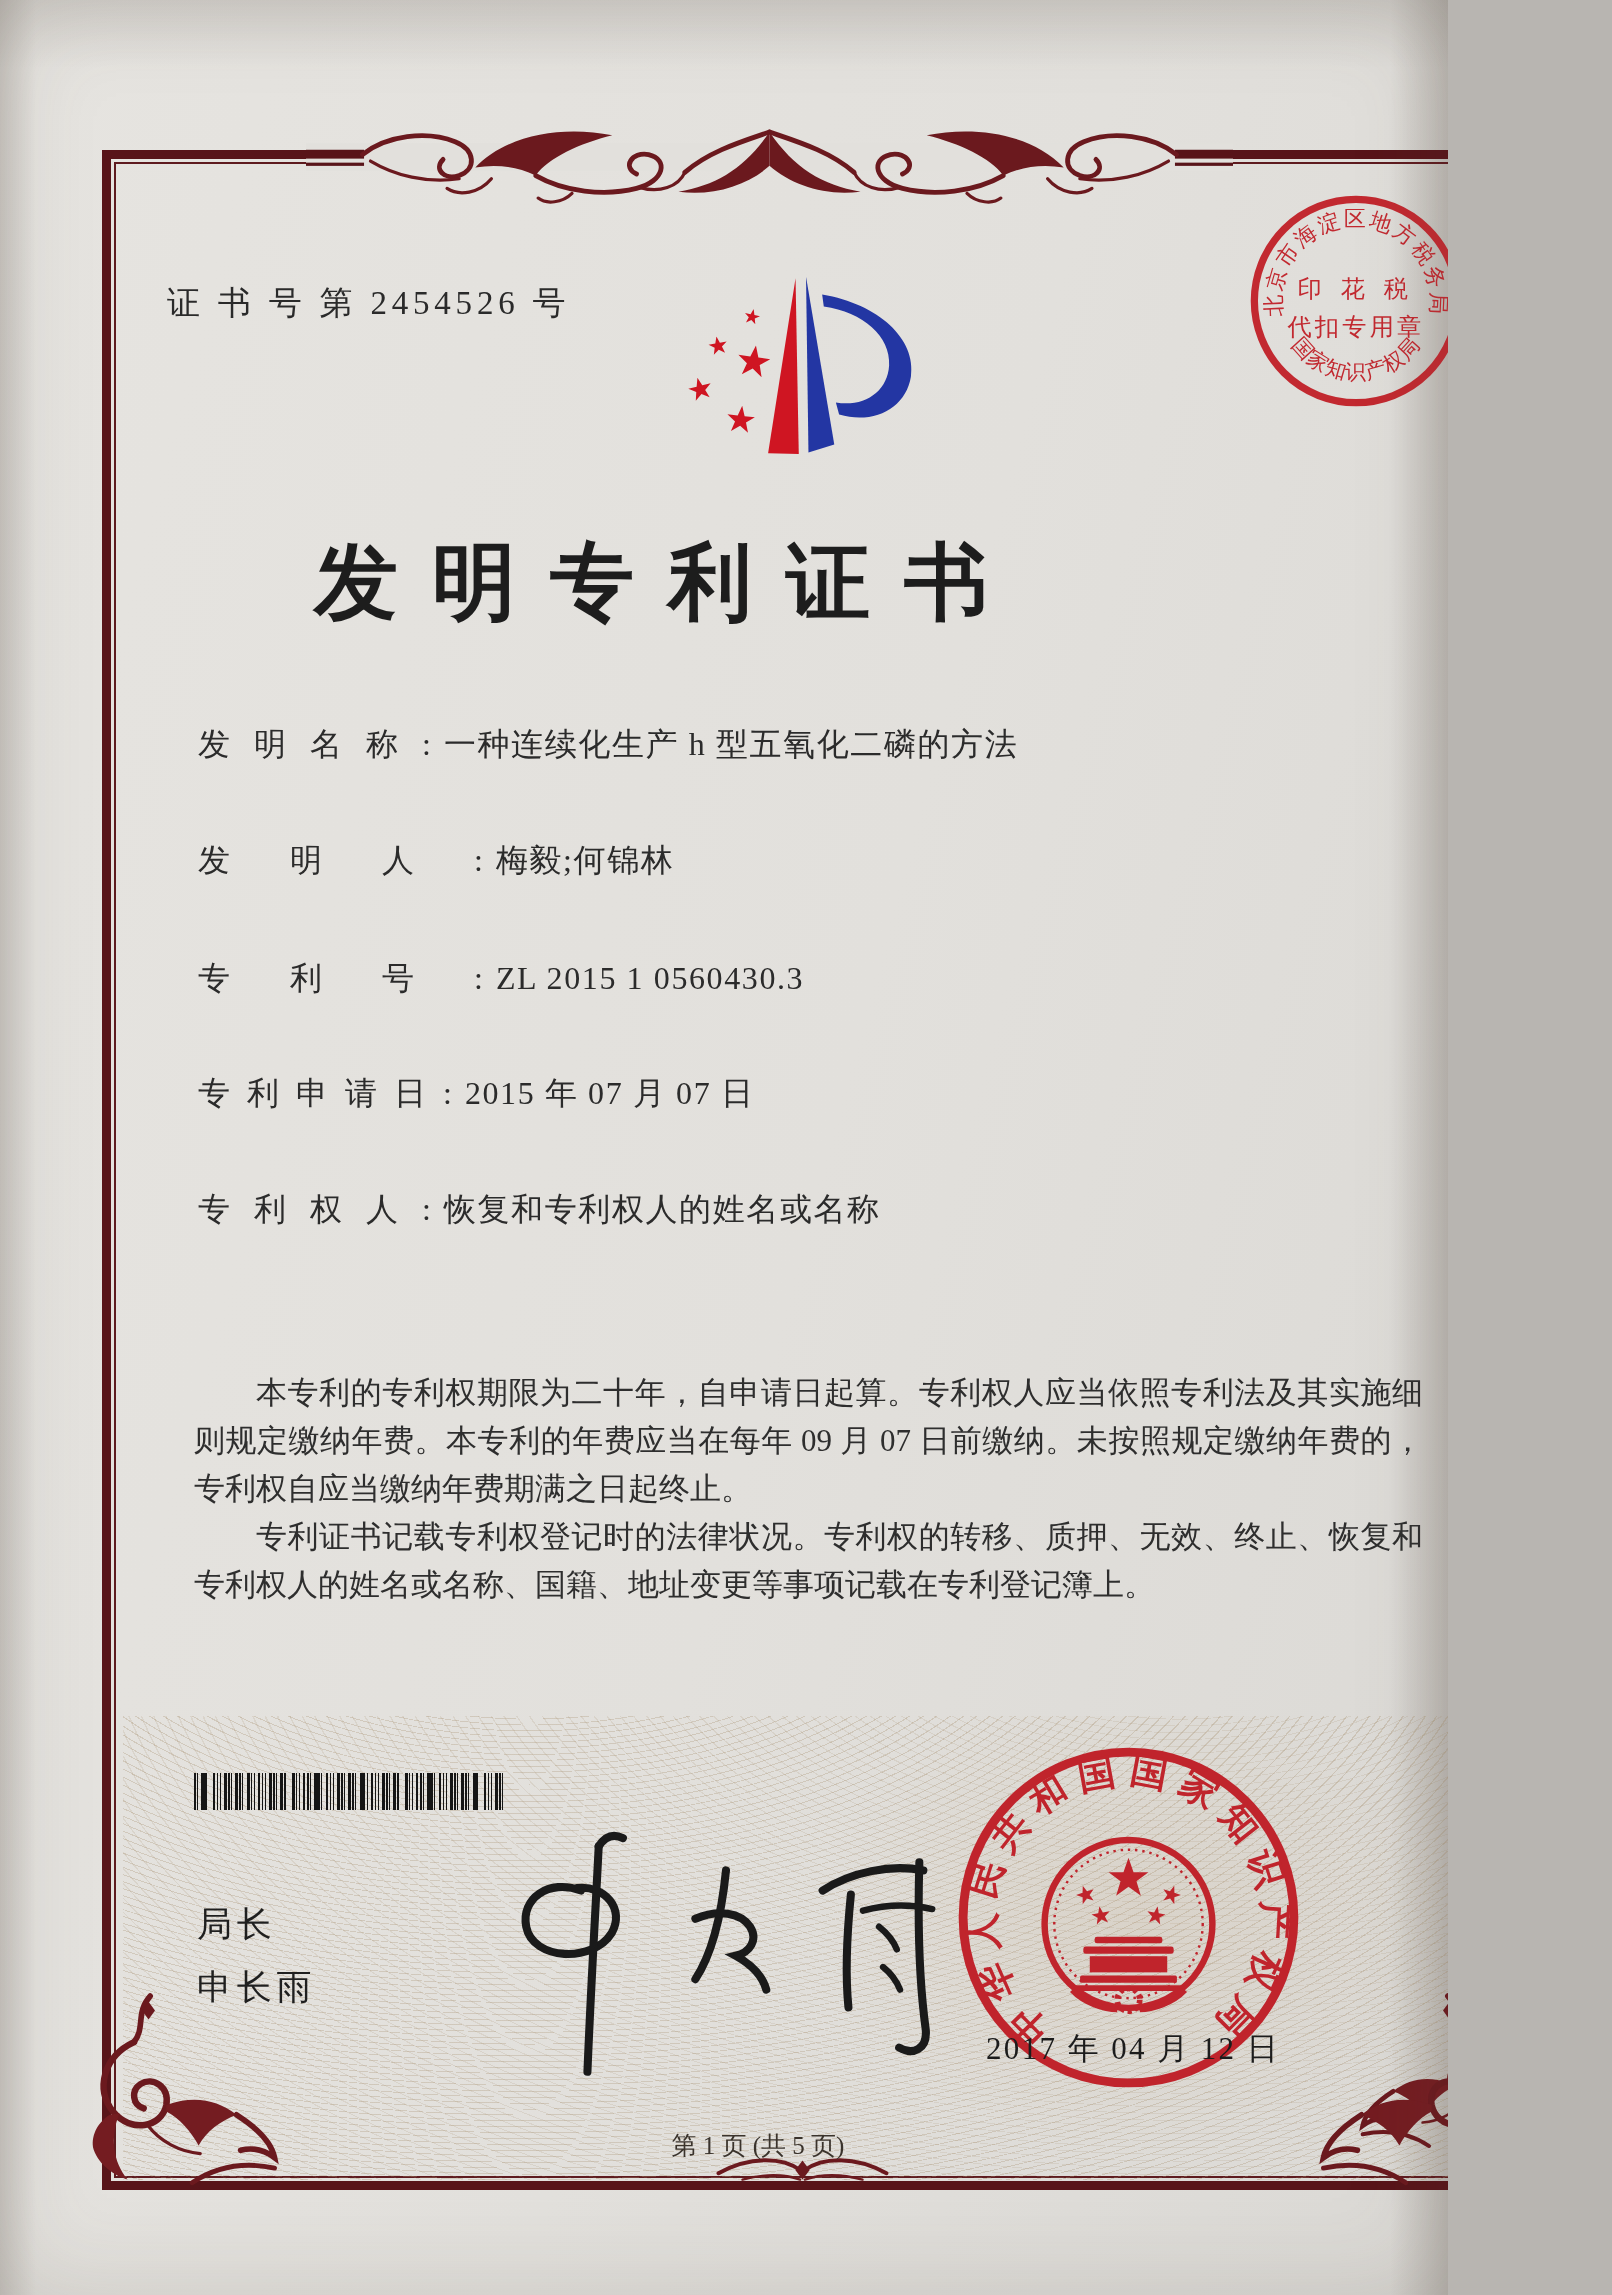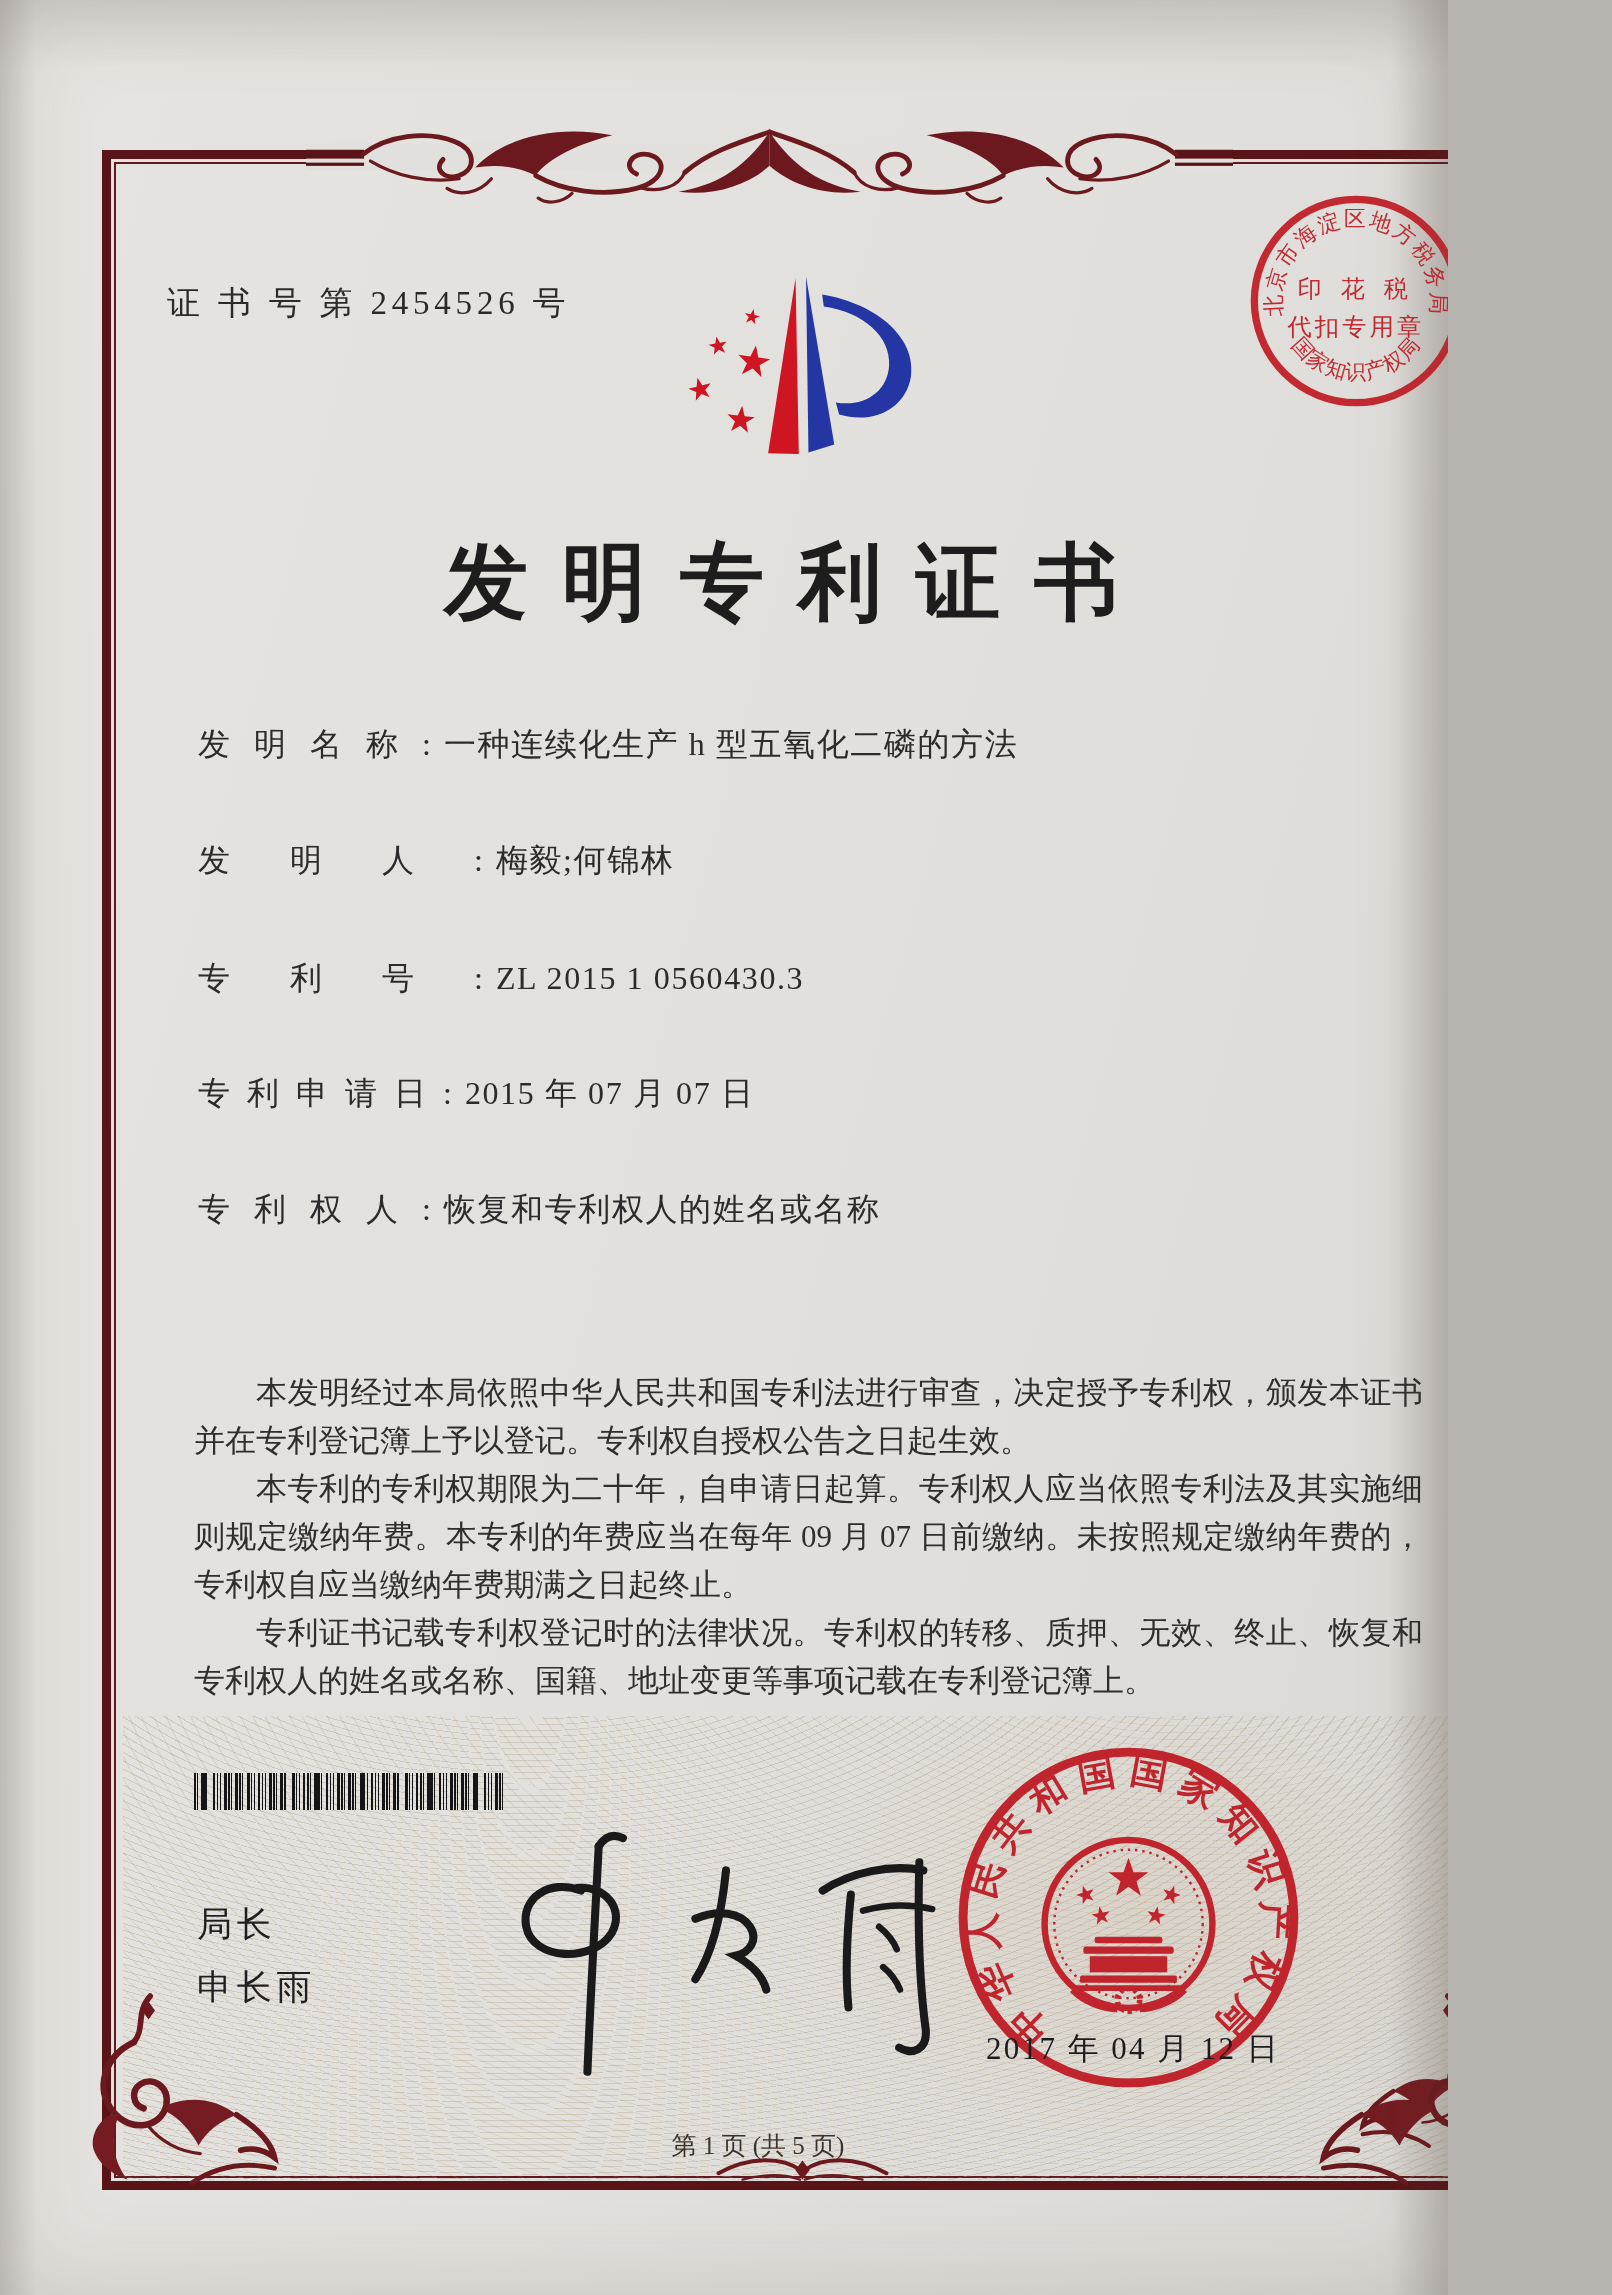--- a/index.html
+++ b/index.html
@@ -18,21 +18,21 @@
   .frame::before{content:"";position:absolute;inset:3.2px;border:2.4px solid #5e1b1f;}
   
   .texture{position:absolute;left:123px;top:1716px;width:1355px;height:464px;
     background:
       radial-gradient(452px 339px at 1008px 202px, rgba(189,160,120,.16), rgba(189,160,120,0) 70%),
       repeating-radial-gradient(1290px 726px at 30% -40%, rgba(166,143,110,0) 0 9px, rgba(166,143,110,.30) 9px 10.5px),
       repeating-radial-gradient(1209px 685px at 78% -30%, rgba(166,143,110,0) 0 10.5px, rgba(166,143,110,.17) 10.5px 12px);
     }
   .abs{position:absolute;}
   .cert-number{left:167px;top:281px;font-size:33px;letter-spacing:4.8px;color:#2a2a2a;}
-  .title{left:280px;top:526px;width:968px;text-align:center;font-size:84px;
+  .title{left:280px;top:526px;width:968px;font-size:84px;
     font-weight:700;letter-spacing:34px;padding-left:34px;color:#1d1d1d;}
   .fld{left:198px;font-size:32px;color:#2b2b2b;white-space:nowrap;}
   .fld .lbl{display:inline-block;}
   .ls21{letter-spacing:17px;}
   .ls30{letter-spacing:24px;}
   .ls75{letter-spacing:60px;}
   .fld .colon{margin-right:13px;}
   .fld .val{letter-spacing:1.6px;}
   .paras{left:194px;top:1369px;width:1229px;font-size:31px;line-height:48px;
     text-align:justify;color:#2e2e2e;}
@@ -160,21 +160,20 @@
     <span class="lbl ls75">专利号</span><span class="colon">:</span><span class="val">ZL 2015 1 0560430.3</span>
   </div>
   <div class="abs fld" style="top:1072px">
     <span class="lbl ls21">专利申请日</span><span class="colon">:</span><span class="val">2015 年 07 月 07 日</span>
   </div>
   <div class="abs fld" style="top:1188px">
     <span class="lbl ls30">专利权人</span><span class="colon">:</span><span class="val">恢复和专利权人的姓名或名称</span>
   </div>
 
   <div class="abs paras">
-    <p>本发明经过本局依照中华人民共和国专利法进行审查，决定授予专利权，颁发本证书并在专利登记簿上予以登记。专利权自授权公告之日起生效。</p>
     <p>本专利的专利权期限为二十年，自申请日起算。专利权人应当依照专利法及其实施细则规定缴纳年费。本专利的年费应当在每年 09 月 07 日前缴纳。未按照规定缴纳年费的，专利权自应当缴纳年费期满之日起终止。</p>
     <p>专利证书记载专利权登记时的法律状况。专利权的转移、质押、无效、终止、恢复和专利权人的姓名或名称、国籍、地址变更等事项记载在专利登记簿上。</p>
   </div>
 
   <div class="abs barcode"></div>
 
   <div class="abs signer" style="top:1901px">局长</div>
   <div class="abs signer" style="top:1964px">申长雨</div>
 
   <svg class="abs" style="left:484px;top:1814px" width="484" height="290" viewBox="0 0 600 360">

